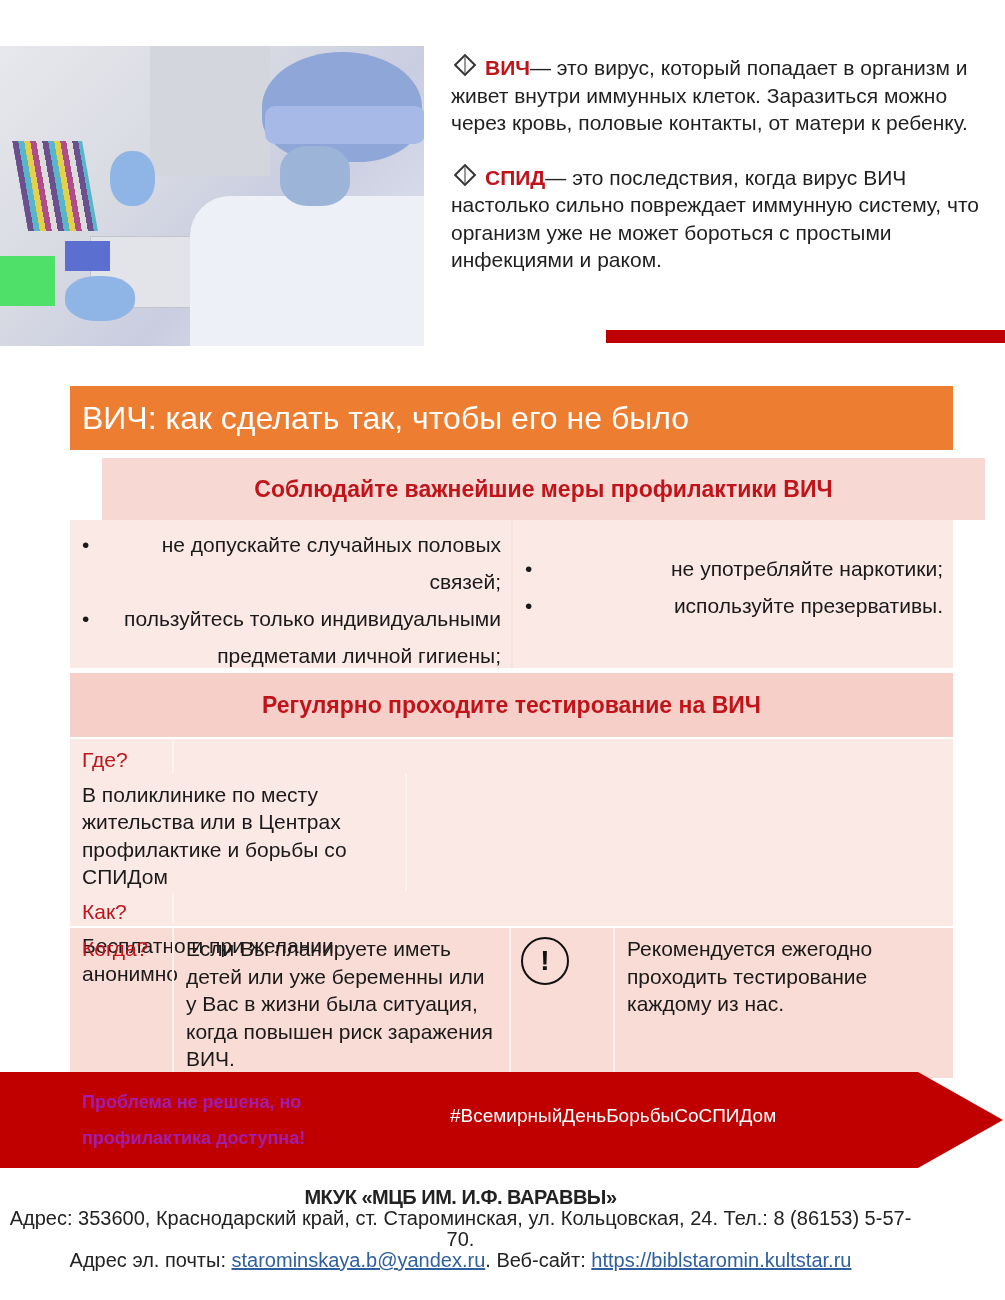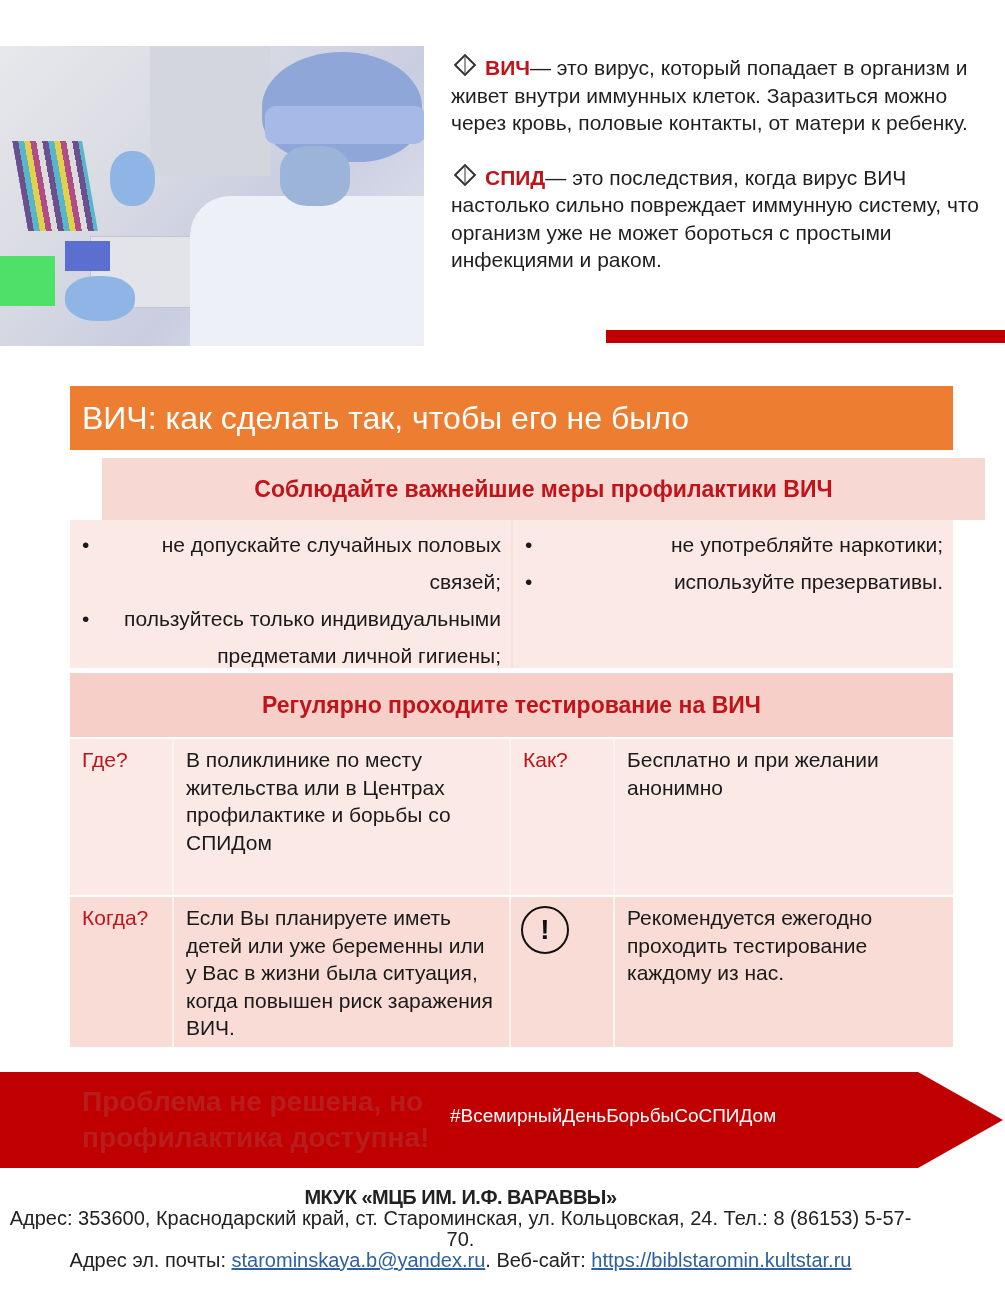--- a/index.html
+++ b/index.html
@@ -29,39 +29,39 @@
 
   .title-bar { position:absolute; left:70px; top:386px; width:883px; height:64px; background:#ed7d31; color:#fff; font-size:32px; line-height:64px; padding-left:12px; box-sizing:border-box; white-space:nowrap; }
 
   .sec-head { position:absolute; left:70px; width:883px; height:62px; background:#f7d8d2; color:#c0141a; font-weight:bold; font-size:23px; line-height:62px; text-align:center; }
   .sec1 { top:458px;margin-left:32px; }
   .sec2 { top:673px; height:64px; line-height:64px; background:#f5cfc8; }
 
   .bullets { position:absolute; left:70px; top:520px; width:883px; height:148px; background:#fbe9e5; display:flex; }
   .bullets .col { box-sizing:border-box; padding:6px 10px 0 12px; font-size:21px; line-height:37px;text-align:right; }
   .bullets .col.left { width:443px; border-right:2px solid #f6e1dc; }
-  .bullets .col.right { width:440px; }
+  .bullets .col.right { width:440px;margin-top:24px; }
   .bullets ul { margin:0; padding:0; list-style:none; }
   .bullets li { position:relative; padding-left:36px; }
   .bullets li::before { content:"•"; position:absolute; left:0; top:0; }
 
   .grid { position:absolute; left:70px; top:739px; width:883px; }
   .grow { display:flex; }
-  .grow.r1 { height:156px; background:#fbe9e5; }
+  .grow.r1 { height:187px; background:#fbe9e5;flex-direction:column; }
   .grow.r2 { height:150px; background:#f8dcd5; margin-top:2px; }
   .cell { box-sizing:border-box; font-size:21px; line-height:27.5px; padding:7px 10px 0 12px; border-right:2px solid #fff3f0; }
   .c1 { width:104px; color:#c0141a; }
   .c2 { width:337px; }
   .c3 { width:104px; color:#c0141a; }
   .c4 { width:338px; border-right:none; }
   .alert { width:48px; height:48px; border:2.5px solid #111; border-radius:50%; box-sizing:border-box; display:flex; align-items:center; justify-content:center; font-weight:bold; font-size:28px; color:#111; margin:2px 0 0 -2px; }
 
   .banner { position:absolute; left:0; top:1072px; width:1005px; height:96px; }
   .banner svg { position:absolute; left:0; top:0; }
-  .banner .slogan { position:absolute; left:82px; top:12px; color:#b91c1c; font-weight:bold; font-size:28px; line-height:36px; }
+  .banner .slogan { position:absolute; left:82px; top:12px; color:#a21caf; font-weight:bold; font-size:18px; line-height:36px; }
   .banner .hashtag { position:absolute; left:450px; top:26px; color:#fff; font-size:19px; line-height:36px; }
 
   .footer { position:absolute; left:0; top:1187px; width:921px; text-align:center; font-size:20px; line-height:21px; color:#222; }
   .footer .org { font-weight:bold; letter-spacing:-0.5px; }
   .footer a { color:#2e5f9e; text-decoration:underline;text-align:center; }
 </style>
 </head>
 <body>
 
 <div class="photo" title="Лаборант в медицинской шапочке и маске работает с пипеткой">

